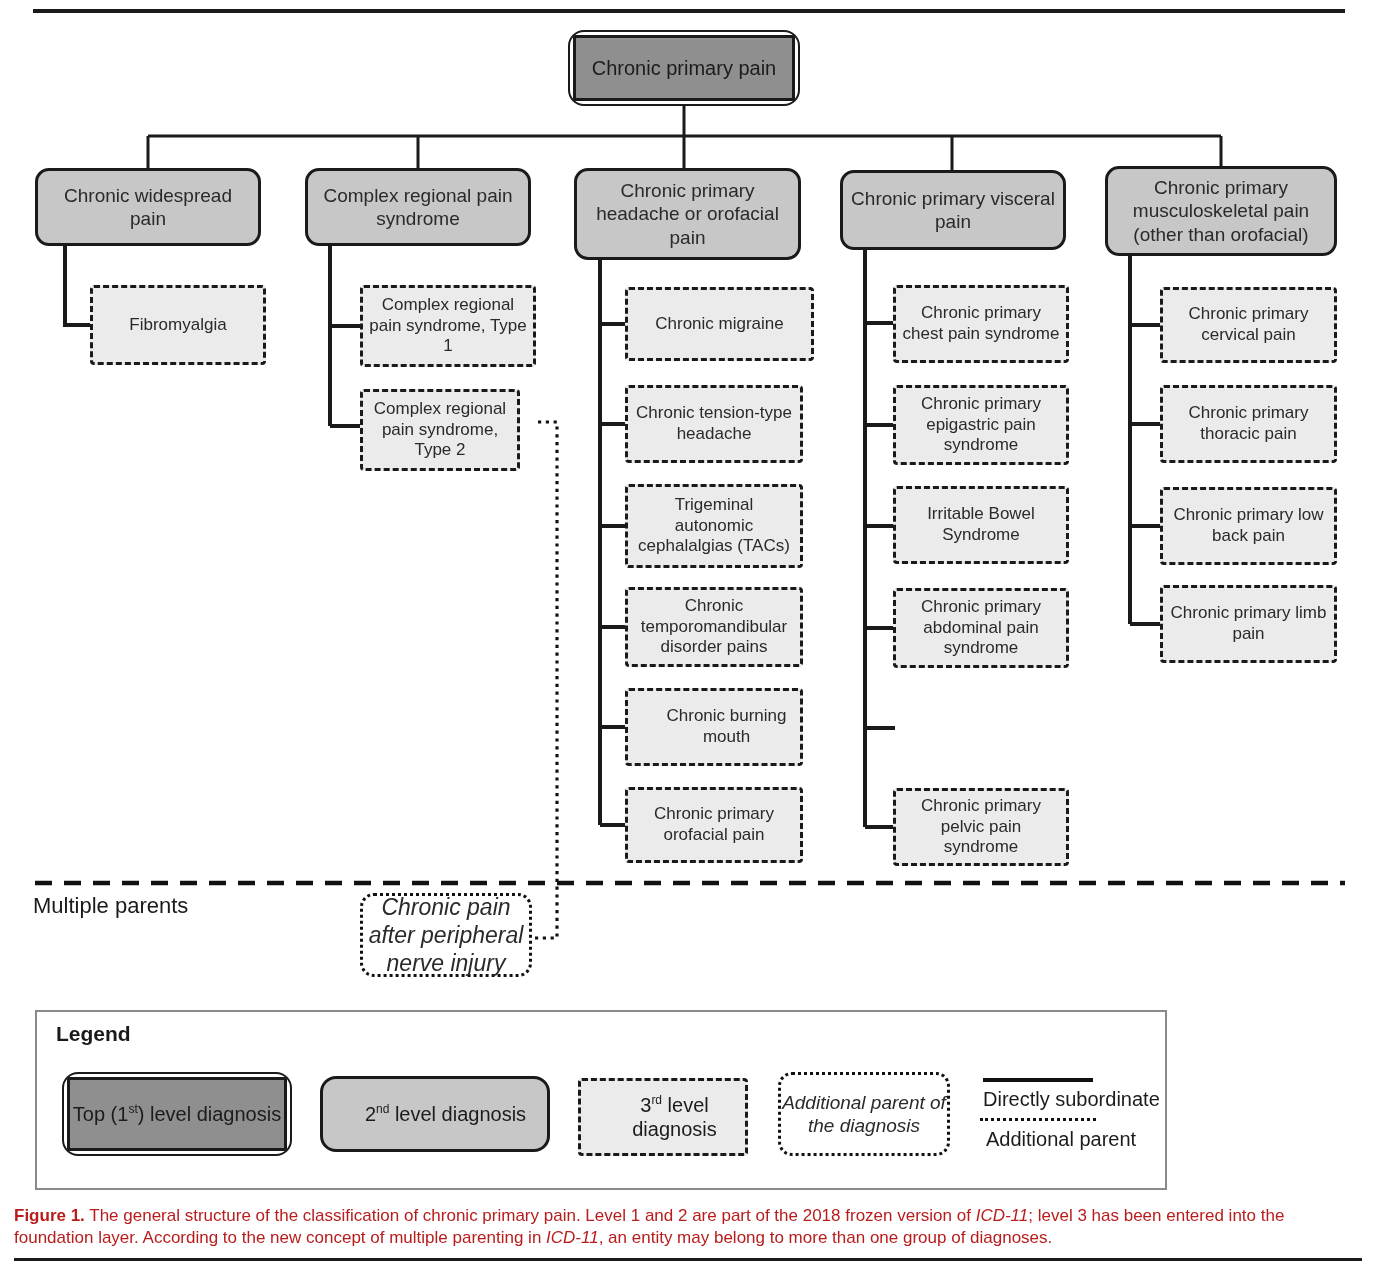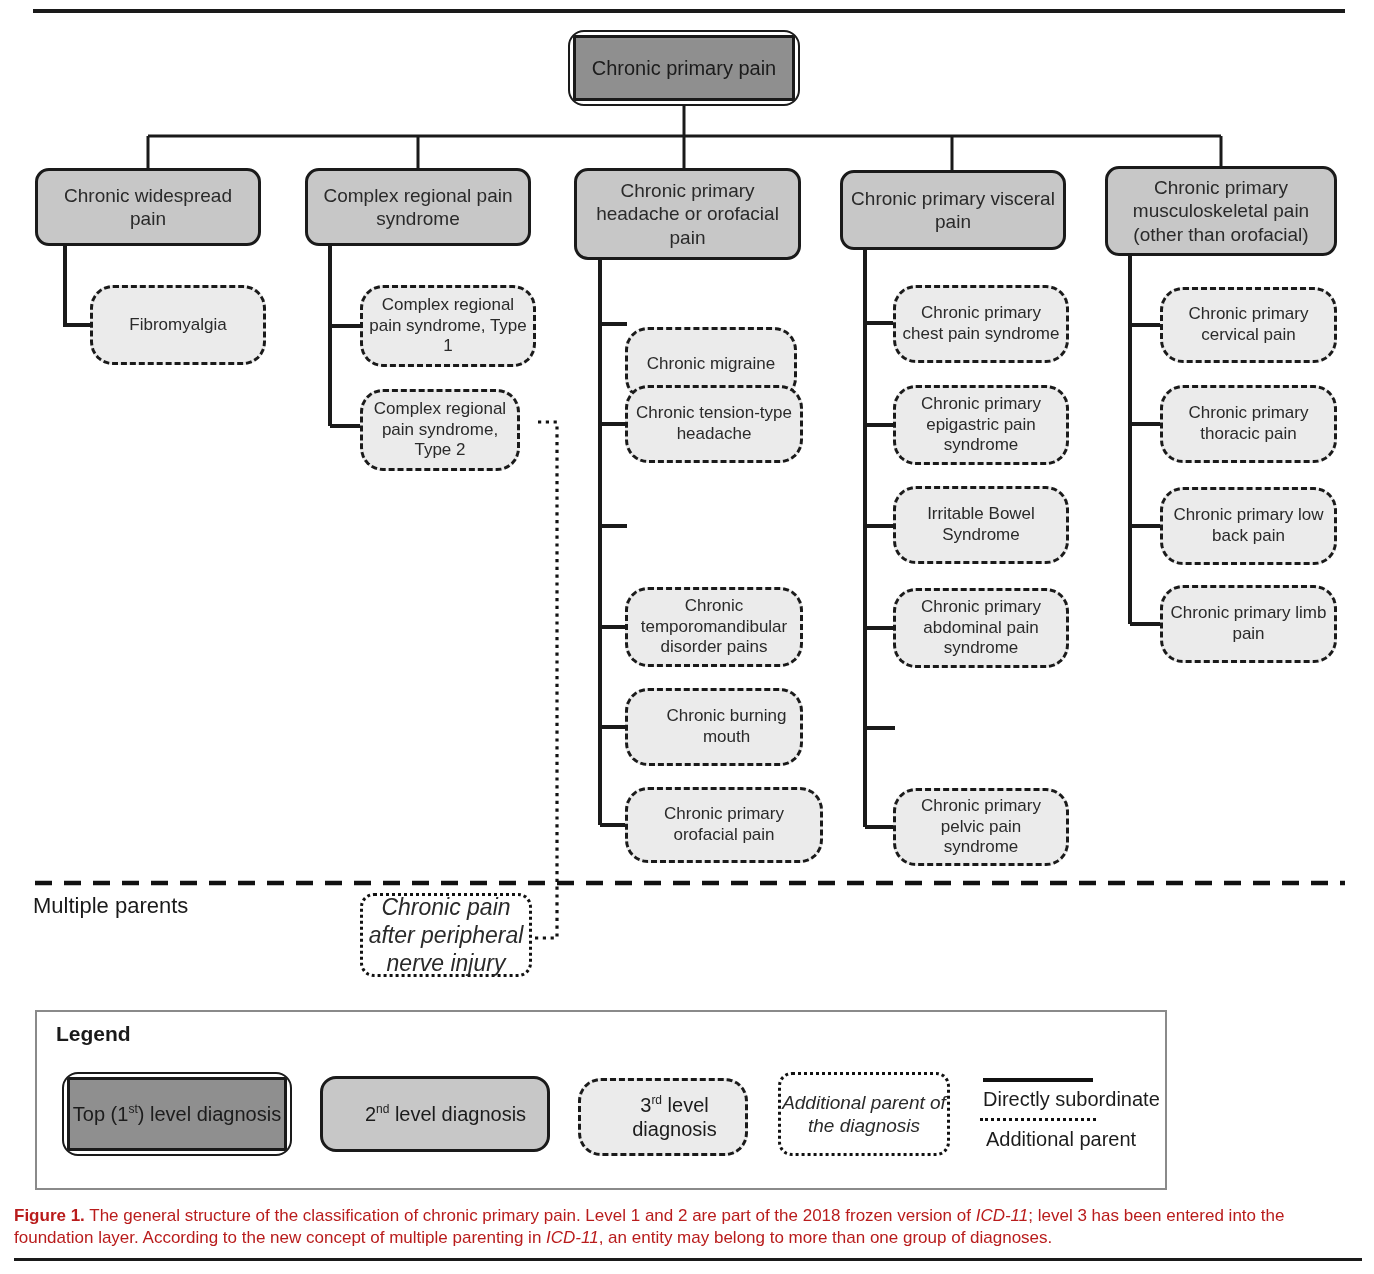--- a/index.html
+++ b/index.html
@@ -18,21 +18,21 @@
   .connectors{position:absolute;left:0;top:0;width:1374px;height:1274px;}
   .node{
     position:absolute;display:flex;align-items:center;justify-content:center;
     text-align:center;line-height:1.22;
   }
   .lvl2{
     background:var(--level2-fill);border:3px solid var(--line);border-radius:14px;
     font-size:19px;padding:4px 8px;
   }
   .lvl3{
-    background:var(--level3-fill);border:3px dashed var(--line);border-radius:23px;
+    background:var(--level3-fill);border:3px dashed var(--line);border-radius:4px;
     font-size:17px;padding:4px 6px;
   }
   .dbl-outer{
     position:absolute;border:2px solid var(--line);border-radius:16px;
     padding:3px;background:#ffffff;display:flex;
   }
   .dbl-inner{
     flex:1;background:var(--level1-fill);border:3px solid var(--line);border-radius:2px;
     display:flex;align-items:center;justify-content:center;text-align:center;
     font-size:20px;color:#1c1c1c;
@@ -106,33 +106,36 @@
     <span>Fibromyalgia</span>
   </div>
 
   <div class="node lvl3" style="left:360px;top:285px;width:176px;height:82px;">
     <span>Complex regional pain syndrome, Type 1</span>
   </div>
   <div class="node lvl3" style="left:360px;top:389px;width:160px;height:82px;">
     <span>Complex regional pain syndrome, Type 2</span>
   </div>
 
-  <div class="node lvl3" style="left:625px;top:287px;width:172px;height:74px;margin-top:40px;">
+  <div class="node lvl3" style="left:625px;top:287px;width:189px;height:74px;">
     <span>Chronic migraine</span>
   </div>
   <div class="node lvl3" style="left:625px;top:385px;width:178px;height:78px;">
     <span>Chronic tension-type headache</span>
   </div>
+  <div class="node lvl3" style="left:625px;top:484px;width:178px;height:84px;">
+    <span>Trigeminal autonomic cephalalgias (TACs)</span>
+  </div>
   <div class="node lvl3" style="left:625px;top:587px;width:178px;height:80px;">
     <span>Chronic temporomandibular disorder pains</span>
   </div>
   <div class="node lvl3" style="left:625px;top:688px;width:178px;height:78px;padding-left:31px;">
     <span>Chronic burning mouth</span>
   </div>
-  <div class="node lvl3" style="left:625px;top:787px;width:198px;height:76px;">
+  <div class="node lvl3" style="left:625px;top:787px;width:178px;height:76px;">
     <span>Chronic primary orofacial pain</span>
   </div>
 
   <div class="node lvl3" style="left:893px;top:285px;width:176px;height:78px;">
     <span>Chronic primary chest pain syndrome</span>
   </div>
   <div class="node lvl3" style="left:893px;top:385px;width:176px;height:80px;">
     <span>Chronic primary epigastric pain syndrome</span>
   </div>
   <div class="node lvl3" style="left:893px;top:486px;width:176px;height:78px;">

